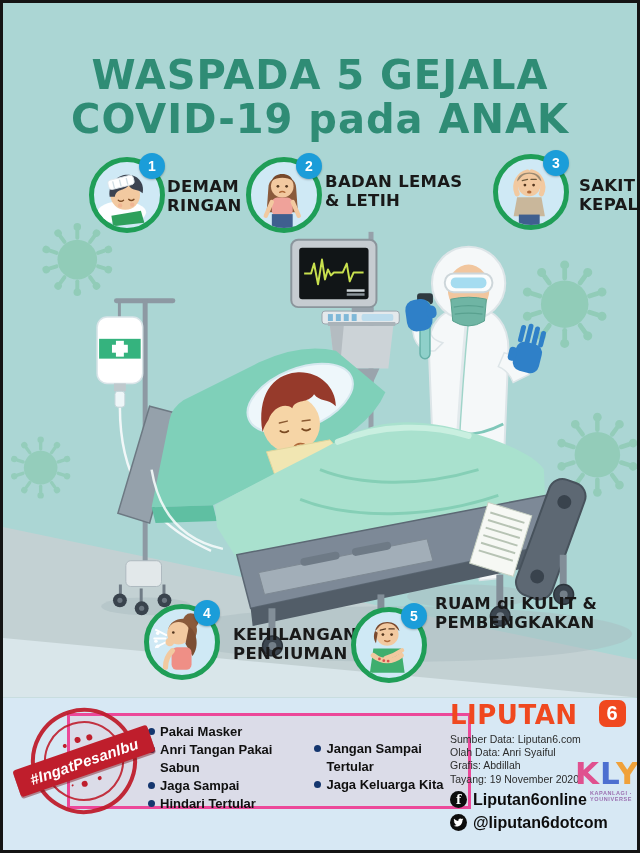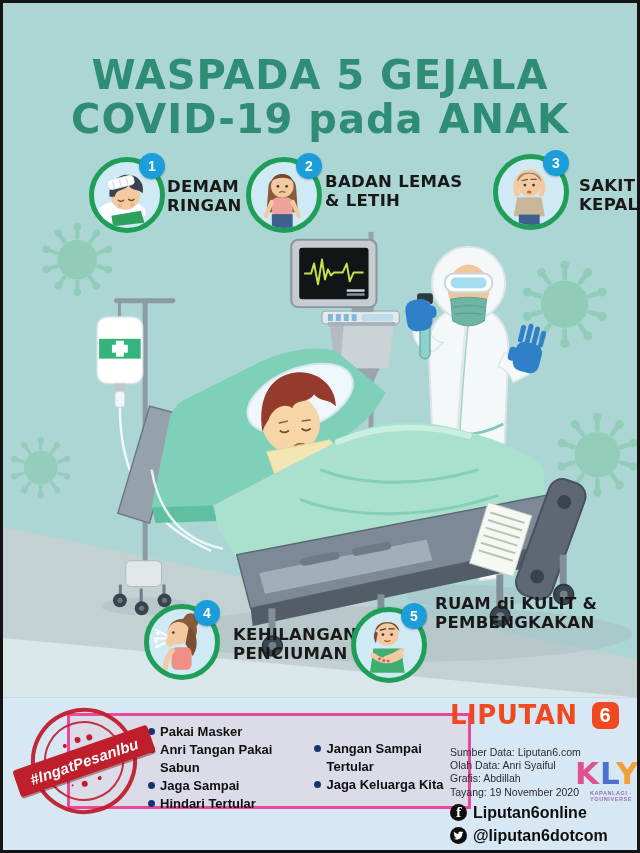--- a/index.html
+++ b/index.html
@@ -49,26 +49,26 @@
   .stamp .ring-inner{position:absolute;inset:17px;border:2.5px solid #bf1e2c;border-radius:50%;opacity:.9;}
   .stamp .dots{position:absolute;left:54px;top:32px;width:6px;height:6px;border-radius:50%;background:#bf1e2c;
     box-shadow:-14px 2px 0 -1px #bf1e2c,12px 1px 0 0 #bf1e2c,-6px 44px 0 0 #bf1e2c,10px 43px 0 -1px #bf1e2c,-18px 42px 0 -2px #bf1e2c;}
   .stamp .ribbon{
     position:absolute;left:-14px;right:-14px;top:43px;height:28px;background:#bf1e2c;
     transform:rotate(-2deg);border-radius:3px;display:flex;align-items:center;justify-content:center;
     box-shadow:0 2px 0 rgba(122,16,24,.45);
   }
   .stamp .ribbon span{color:#fff;font-weight:bold;font-style:italic;font-size:15px;letter-spacing:.2px;}
   .brand{position:absolute;left:447px;top:2px;}
-  .l6-row{display:flex;align-items:center;gap:14px;}
+  .l6-row{display:flex;gap:21px;}
   .l6-name{color:#f0481f;font-weight:800;font-size:26px;letter-spacing:.5px;
     font-family:"DejaVu Sans","Liberation Sans",sans-serif;font-weight:bold;}
   .l6-box{width:27px;height:27px;background:#f0481f;border-radius:7px;color:#fff;
     font-weight:bold;font-size:20px;display:flex;align-items:center;justify-content:center;}
-  .credits{margin-top:16px;font-size:10.5px;color:#2b2b2b;line-height:1.26;}
+  .credits{margin-top:3px;font-size:10.5px;color:#2b2b2b;line-height:1.26;}
   .social{display:flex;align-items:center;gap:6px;margin-top:5px;}
   .soc-ic{width:17px;height:17px;border-radius:50%;background:#0d0d0d;display:flex;align-items:center;justify-content:center;}
   .soc-ic span{color:#fff;font-weight:bold;font-size:12px;line-height:1;font-family:"DejaVu Serif",serif;}
   .soc-label{font-size:16px;font-weight:bold;color:#0d0d0d;}
   .kly{position:absolute;left:572px;top:60px;text-align:center;}
   .kly-letters{font-size:31px;font-weight:bold;letter-spacing:1px;line-height:1;
     font-family:"DejaVu Sans","Liberation Sans",sans-serif;}
   .kly-k{color:#e0518f;} .kly-l{color:#4d6fd0;} .kly-y{color:#f0a13a;} .kly-dot{color:#e0518f;}
   .kly-tag{font-size:5.5px;letter-spacing:.6px;color:#9b6fb0;margin-top:1px;font-weight:bold;}
 </style>

